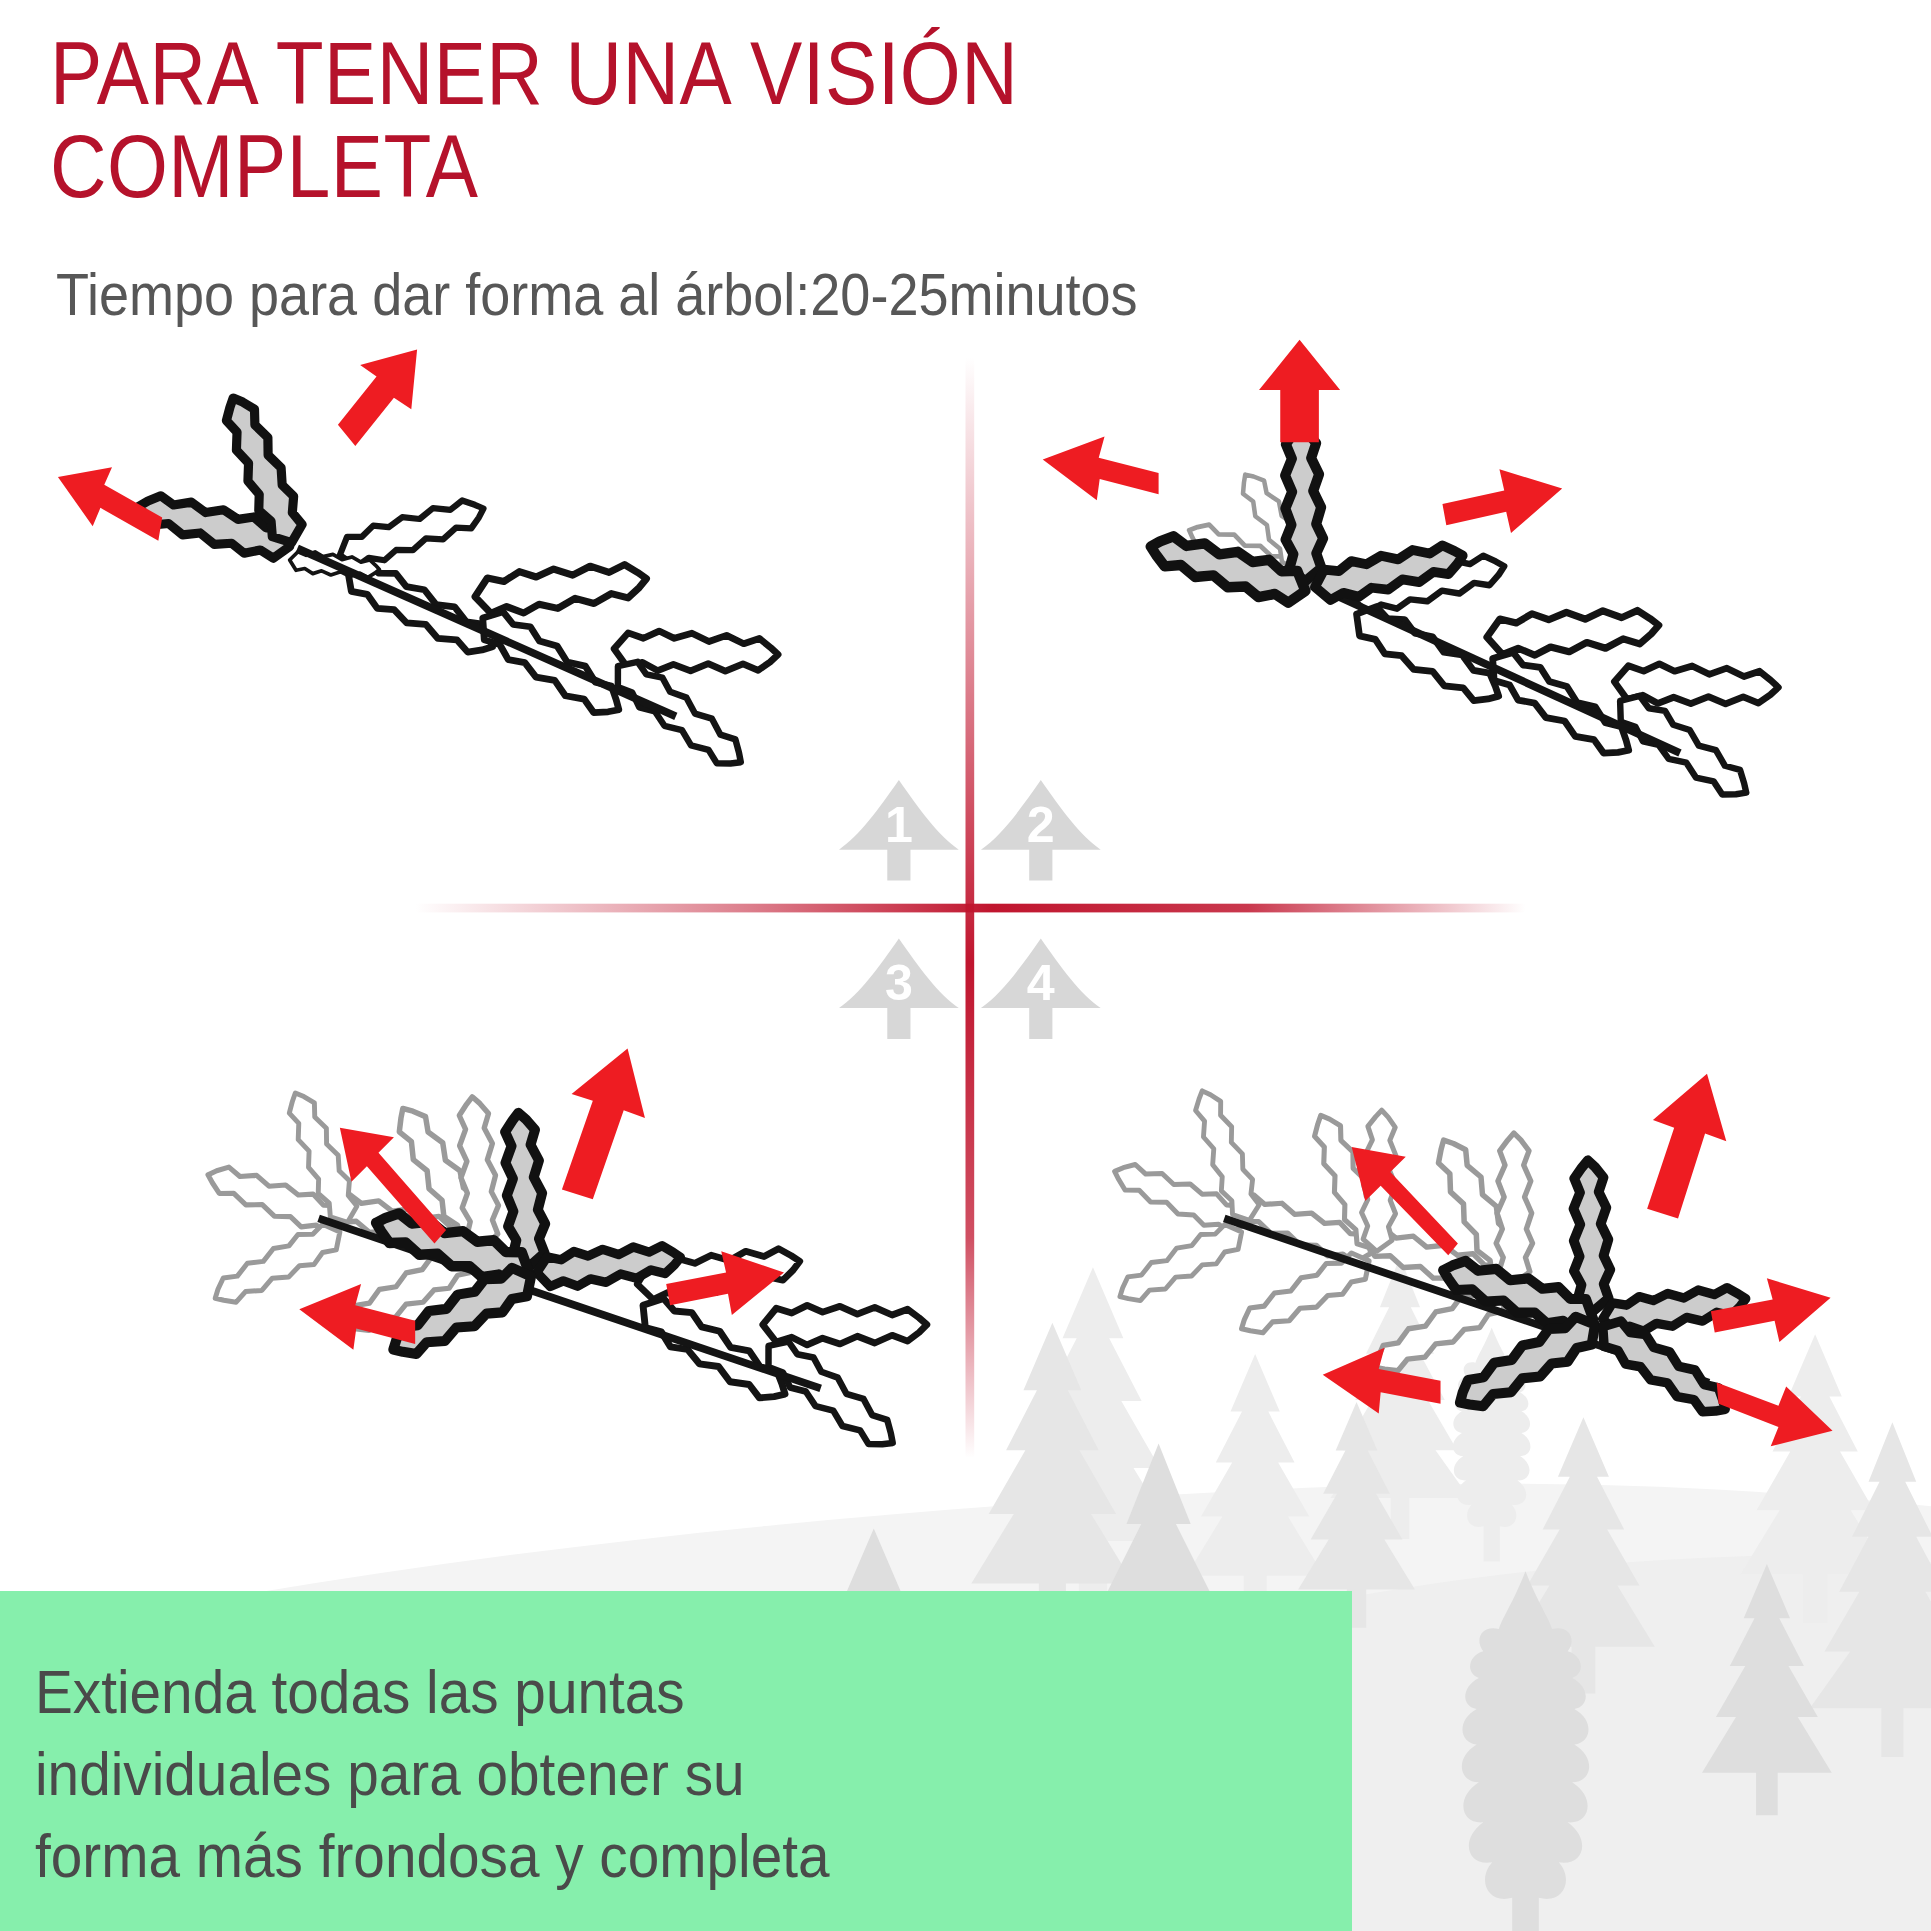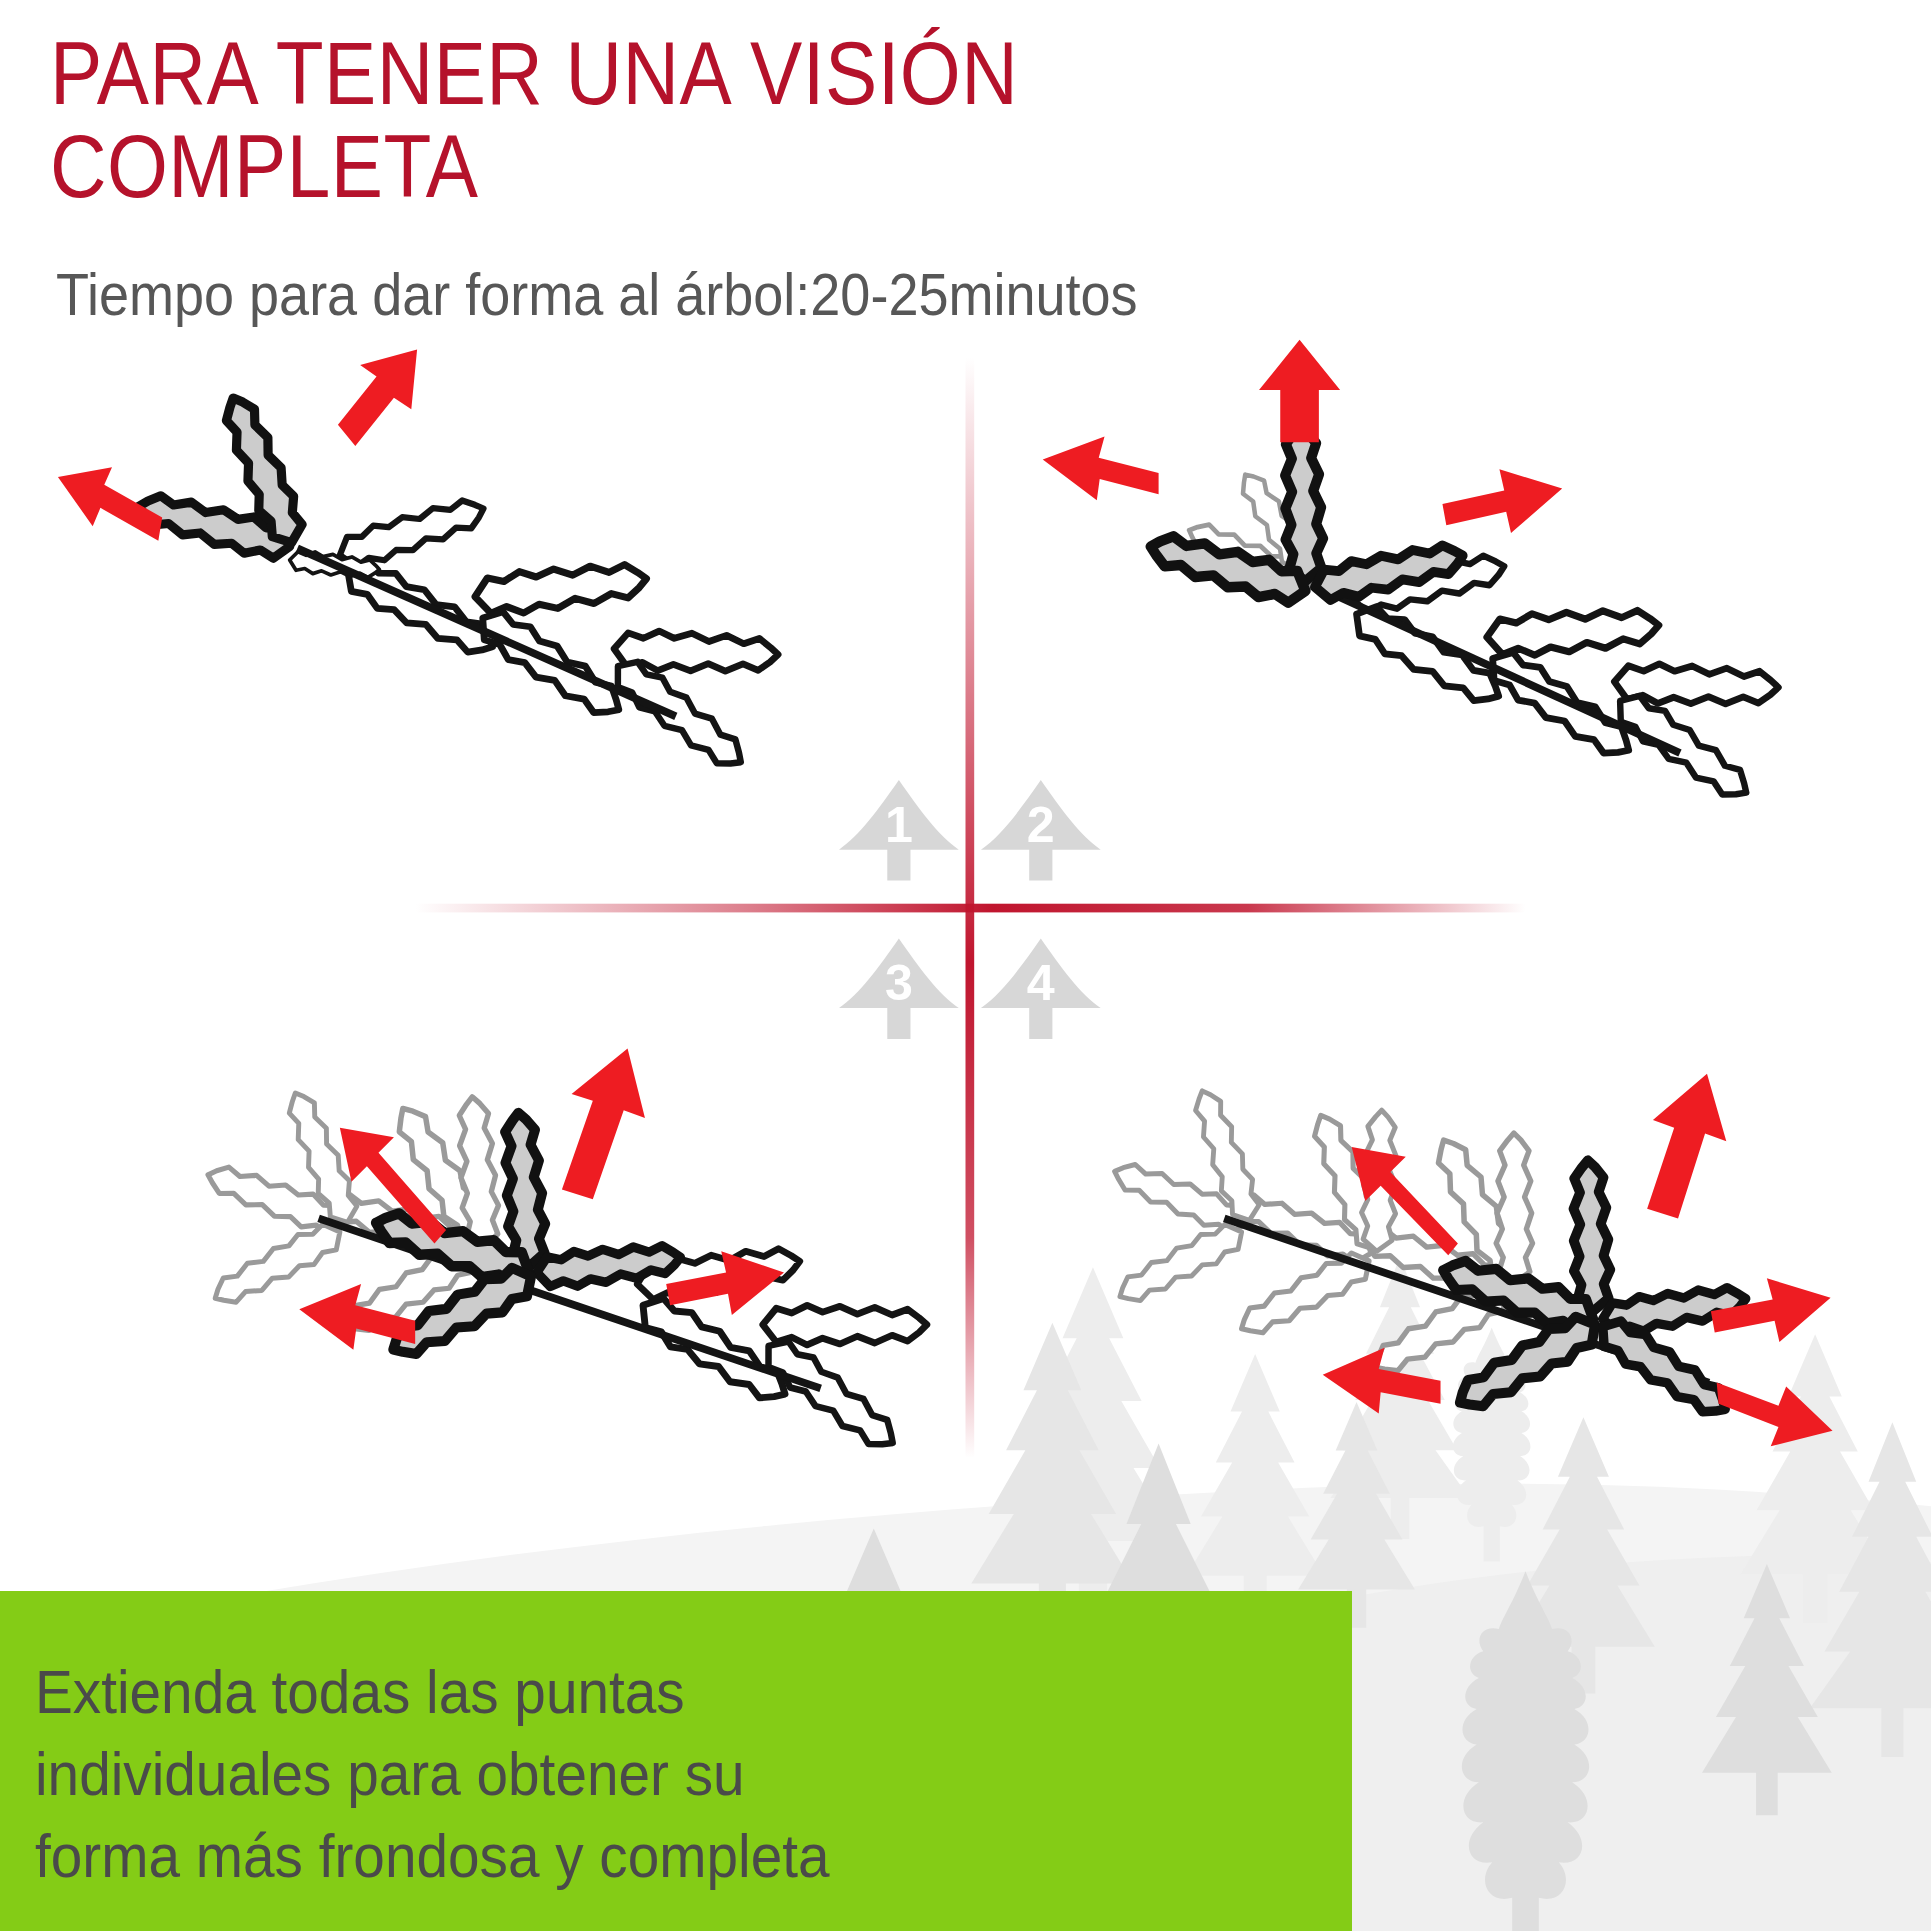--- a/index.html
+++ b/index.html
@@ -32,21 +32,21 @@
     transform-origin:left top;
     white-space:nowrap;
   }
 
   
   .scene{position:absolute;left:0;top:0;width:1931px;height:1931px;}
 
   
   .caption-band{
     position:absolute;left:0;top:1591px;width:1352px;height:340px;
-    background:#84cc16;
+    background:#86efac;
     overflow:hidden;
   }
   .caption-text{
     position:absolute;left:35px;top:60px;width:1284px;
     color:#4A4A4A;
     font-size:61px;line-height:82px;
     font-weight:400;
     transform:scaleX(0.93);
     transform-origin:left top;
     white-space:pre-line;

